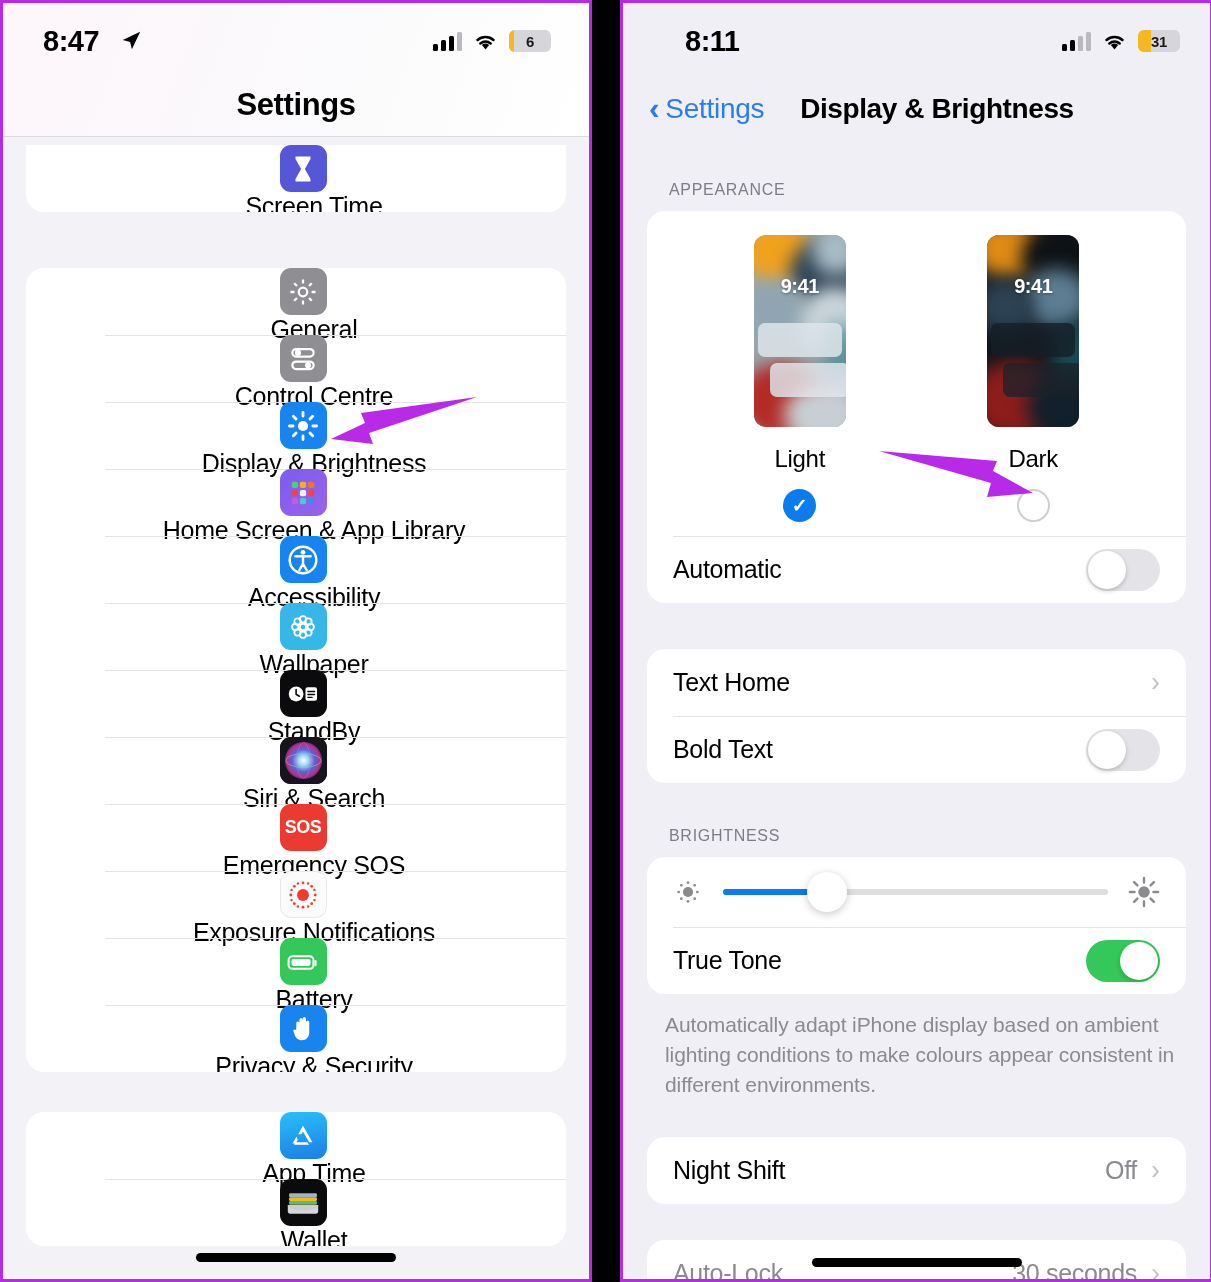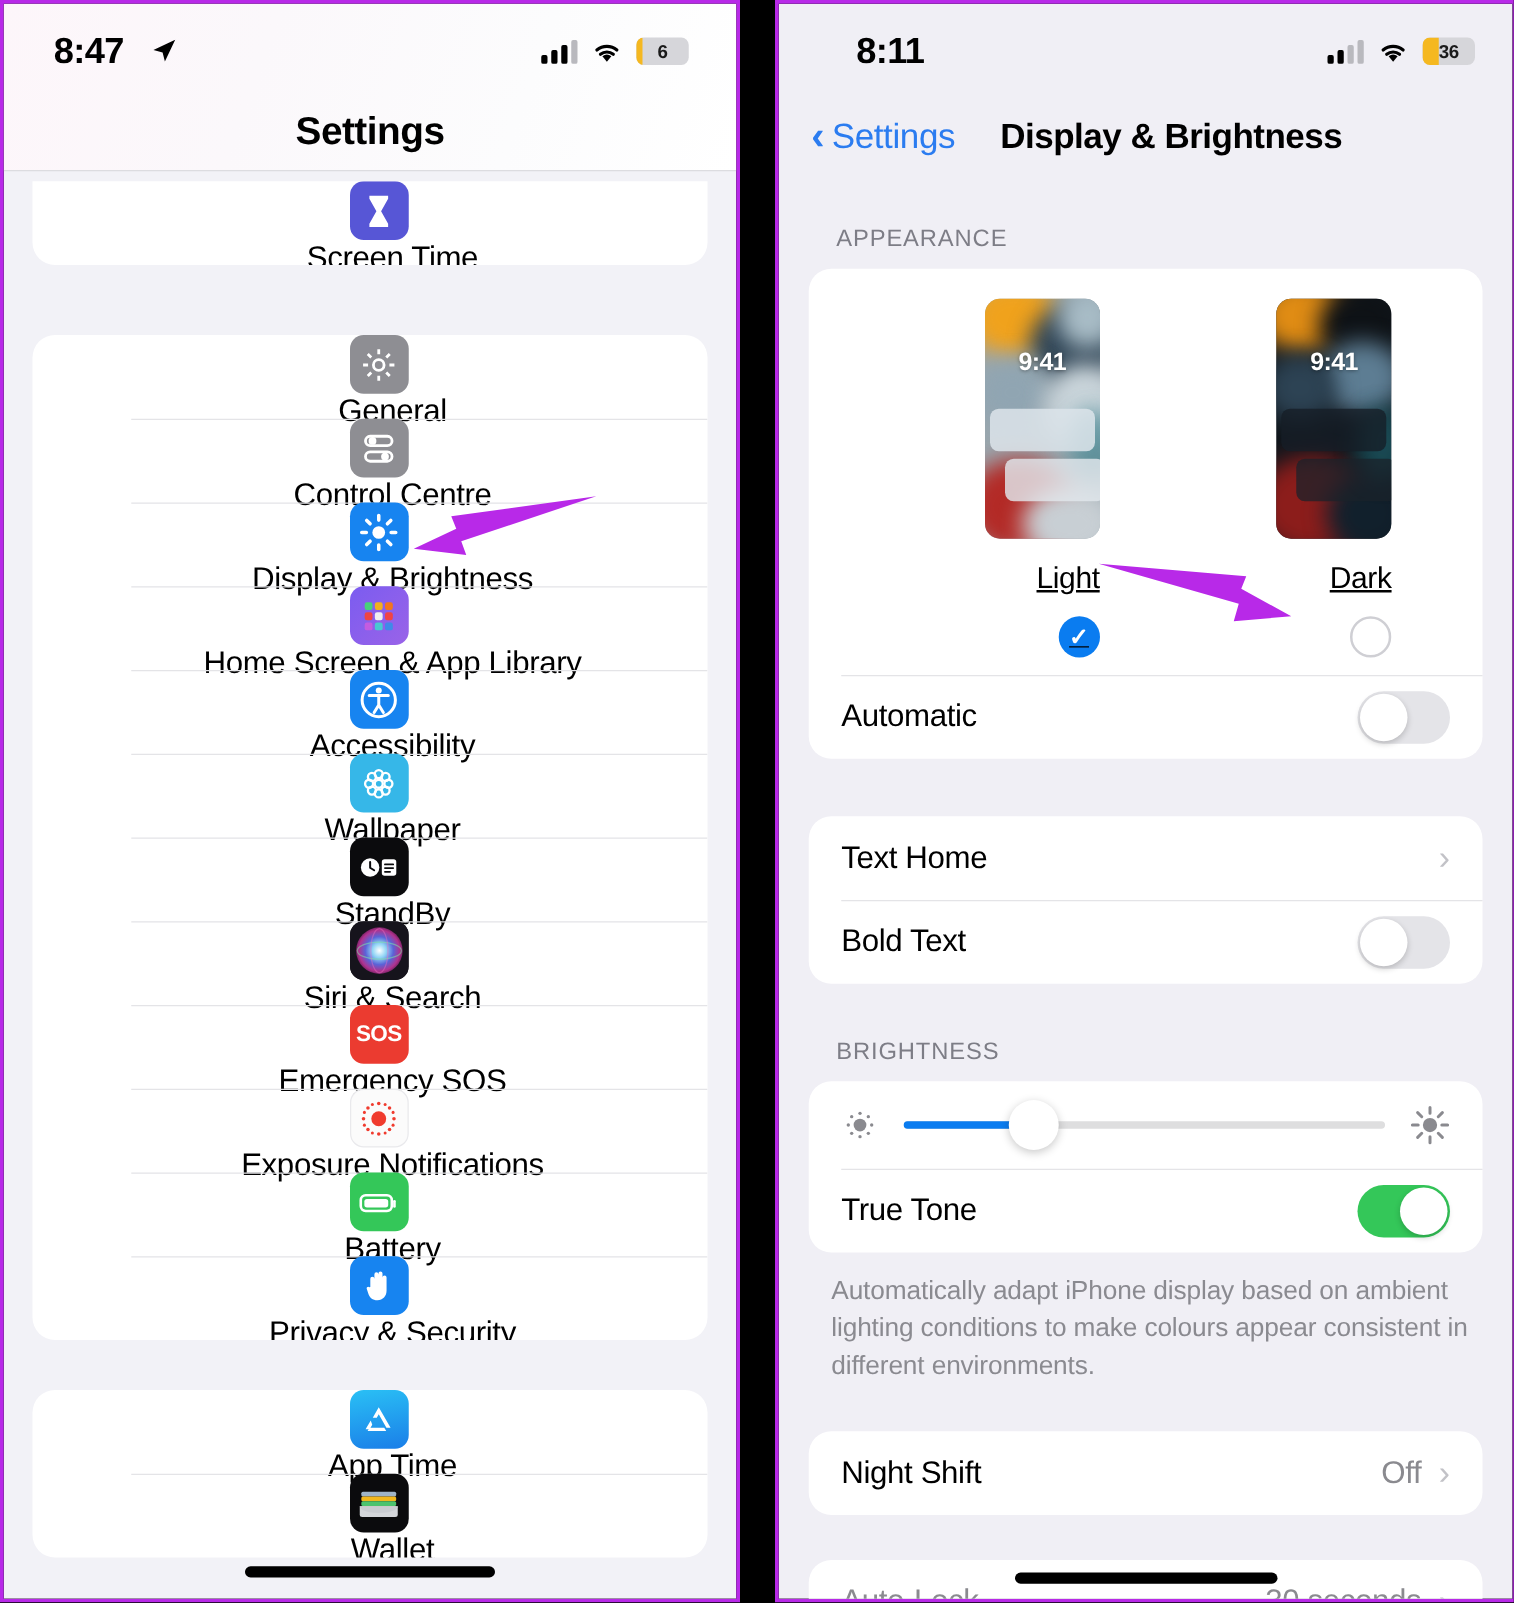--- a/index.html
+++ b/index.html
@@ -97,29 +97,29 @@
   }
   .r-nav {
     position:absolute; top:82px; left:0; right:0; height:48px;
     display:flex; align-items:center; padding-left:26px; gap:8px;
   }
   .back-btn { display:flex; align-items:center; gap:6px; color:#2b7cf0; font-size:28px; letter-spacing:-0.3px; }
   .back-chev { font-size:32px; font-weight:700; line-height:1; margin-top:-2px; }
   .r-title { font-size:28px; font-weight:700; color:#000; letter-spacing:-0.4px; margin-left:28px; }
 
   .sec-hdr {
-    font-size:19px; color:#7d7d86; letter-spacing:0.7px;
+    font-size:16px; color:#7d7d86; letter-spacing:0.7px;
     padding: 0 0 12px 46px; text-transform:uppercase;
   }
   .card { margin: 0 24px; background:#fff; border-radius:18px; }
 
   
   .appearance-inner { padding: 24px 0 14px; }
   .previews { display:flex; justify-content:space-around; padding: 0 36px; }
-  .pv-col { display:flex; flex-direction:column; align-items:flex-end; width:160px;text-decoration:underline; }
+  .pv-col { display:flex; flex-direction:column; align-items:center; width:160px; }
   .phone {
     width:92px; height:192px; border-radius:12px; position:relative; overflow:hidden;
     background:#9aa7ae;
   }
   .wp { position:absolute; inset:0; }
   .wp .blob { position:absolute; border-radius:50%; filter: blur(9px); }
   .pv-time {
     position:absolute; top:40px; left:0; right:0; text-align:center;
     color:#fff; font-size:20px; font-weight:600; letter-spacing:-0.5px;
     text-shadow:0 1px 3px rgba(0,0,0,.35); z-index:3;
@@ -464,21 +464,21 @@
           </span>
           <span class="wifi">
             <svg width="25" height="19" viewBox="0 0 26 20">
               <path d="M13 18.4 L9.2 13.6 a6.2 6.2 0 0 1 7.6 0 Z" fill="#000"></path>
               <path d="M4.6 8.4 a13 13 0 0 1 16.8 0" stroke="#000" stroke-width="2.7" fill="none" stroke-linecap="round"></path>
               <path d="M7.6 12 a8.6 8.6 0 0 1 10.8 0" stroke="#000" stroke-width="2.7" fill="none" stroke-linecap="round"></path>
             </svg>
           </span>
           <span class="batt">
             <span class="fill" style="width:30%"></span>
-            <span class="num">36</span>
+            <span class="num">31</span>
 
           </span>
         </div>
       </div>
 
       <div class="r-nav">
         <div class="back-btn">
           <span class="back-chev">‹</span>
           <span>Settings</span>
         </div>

